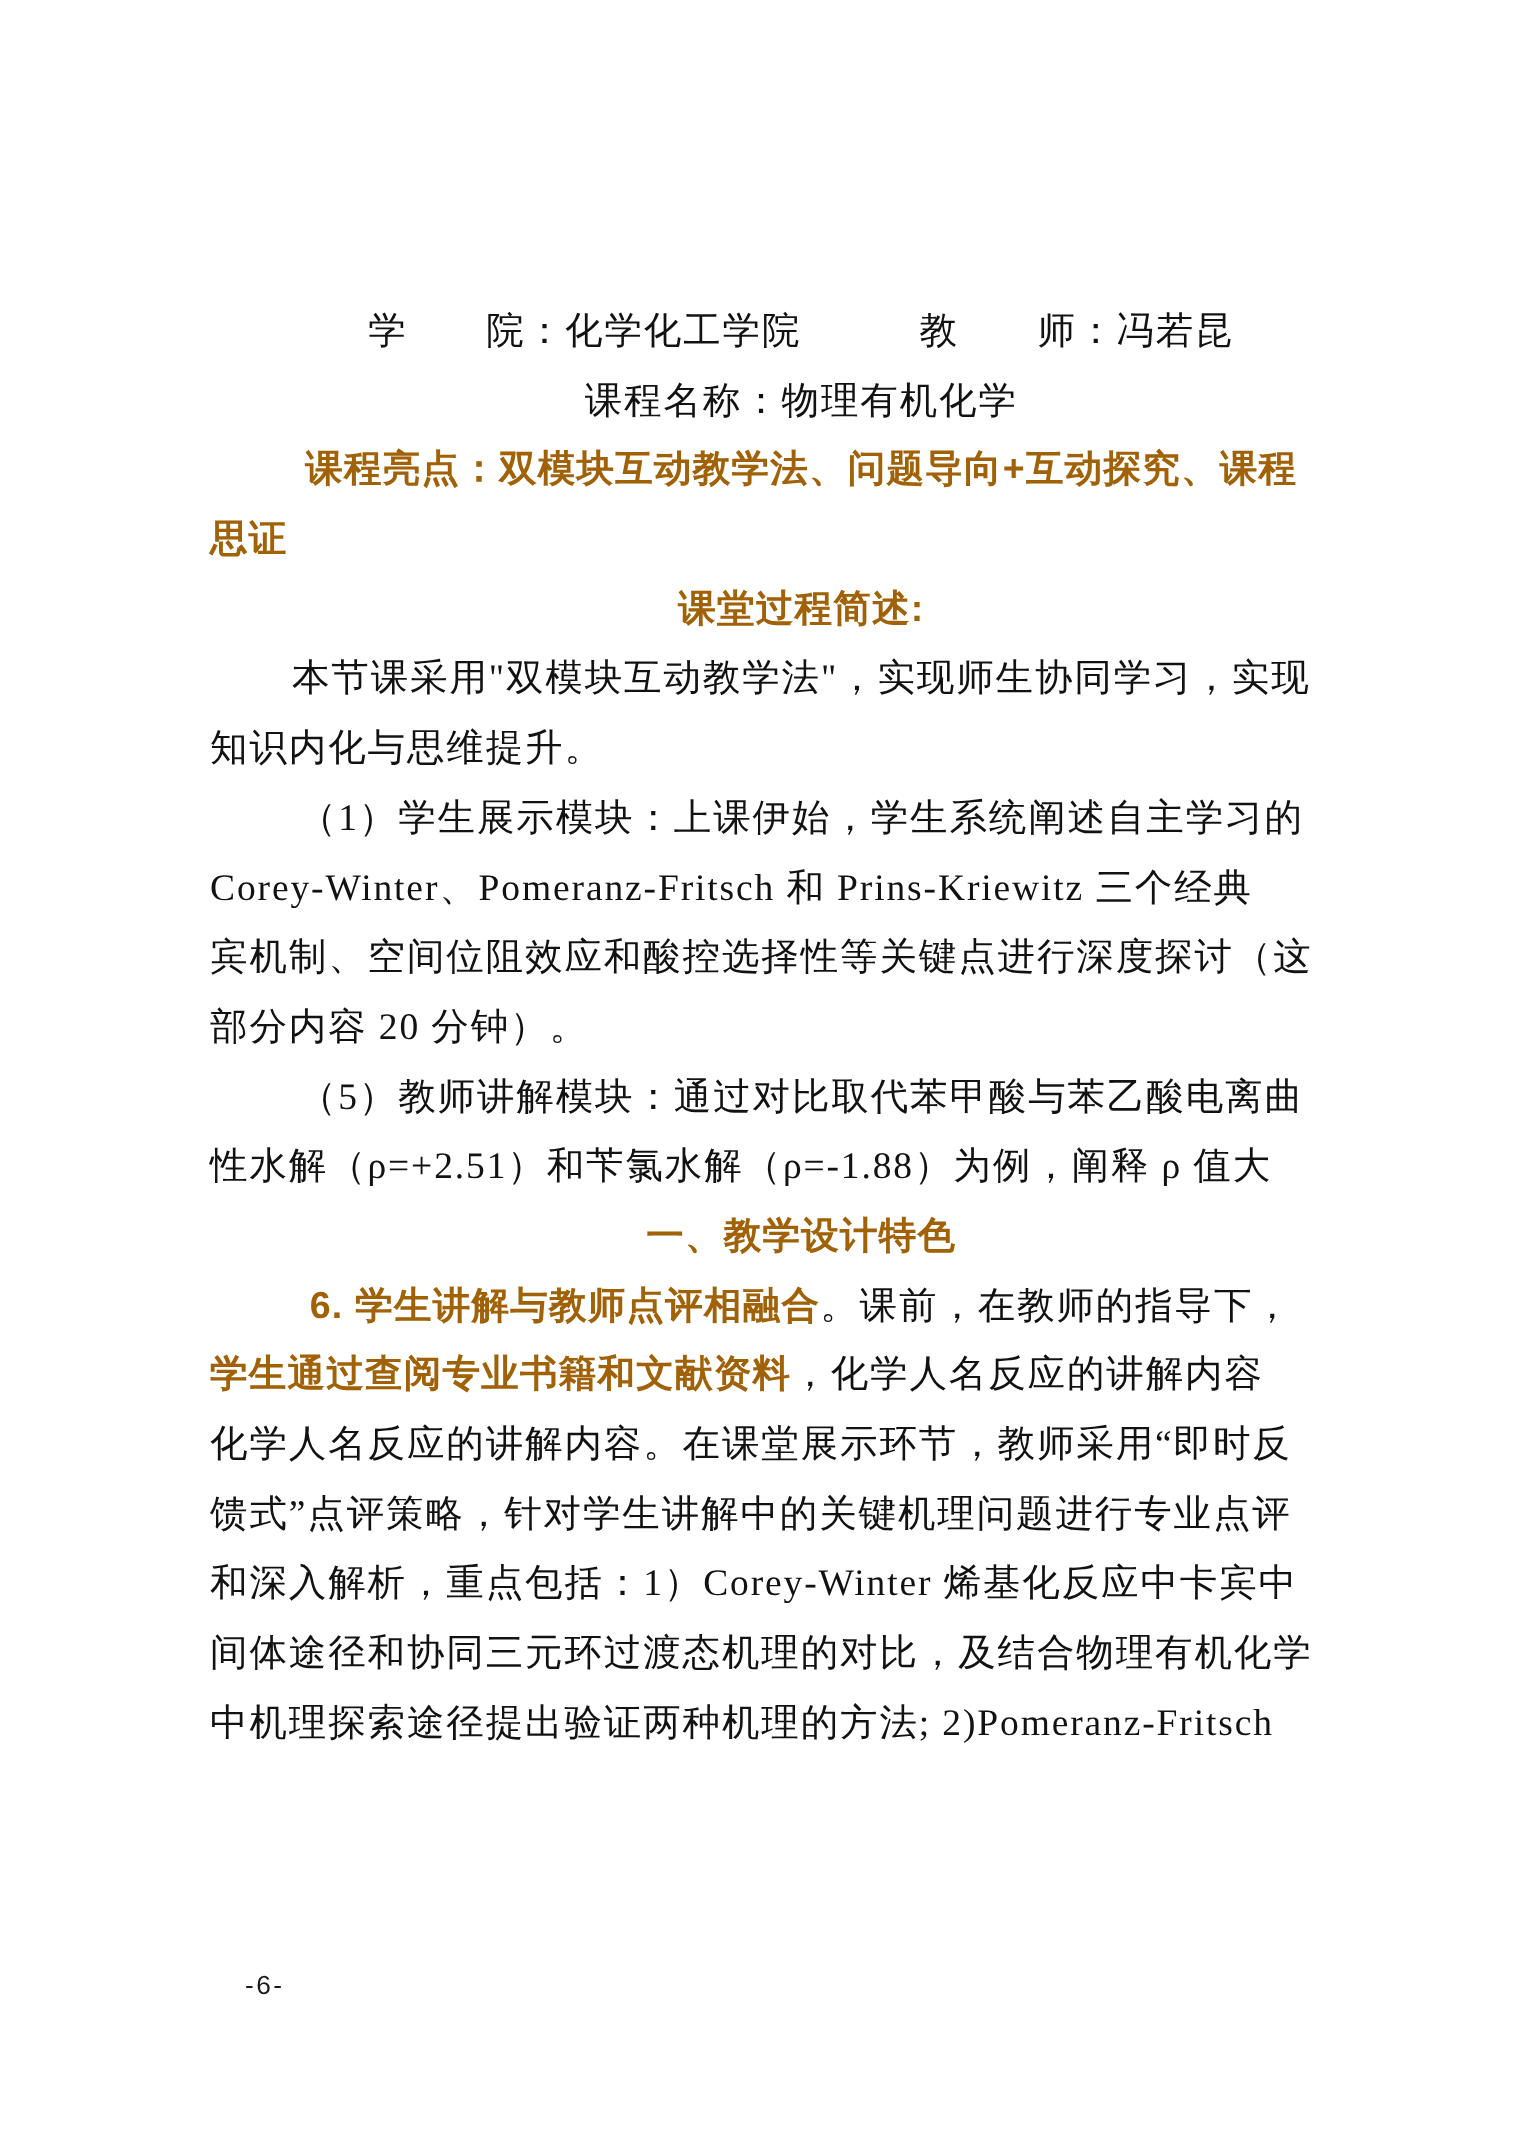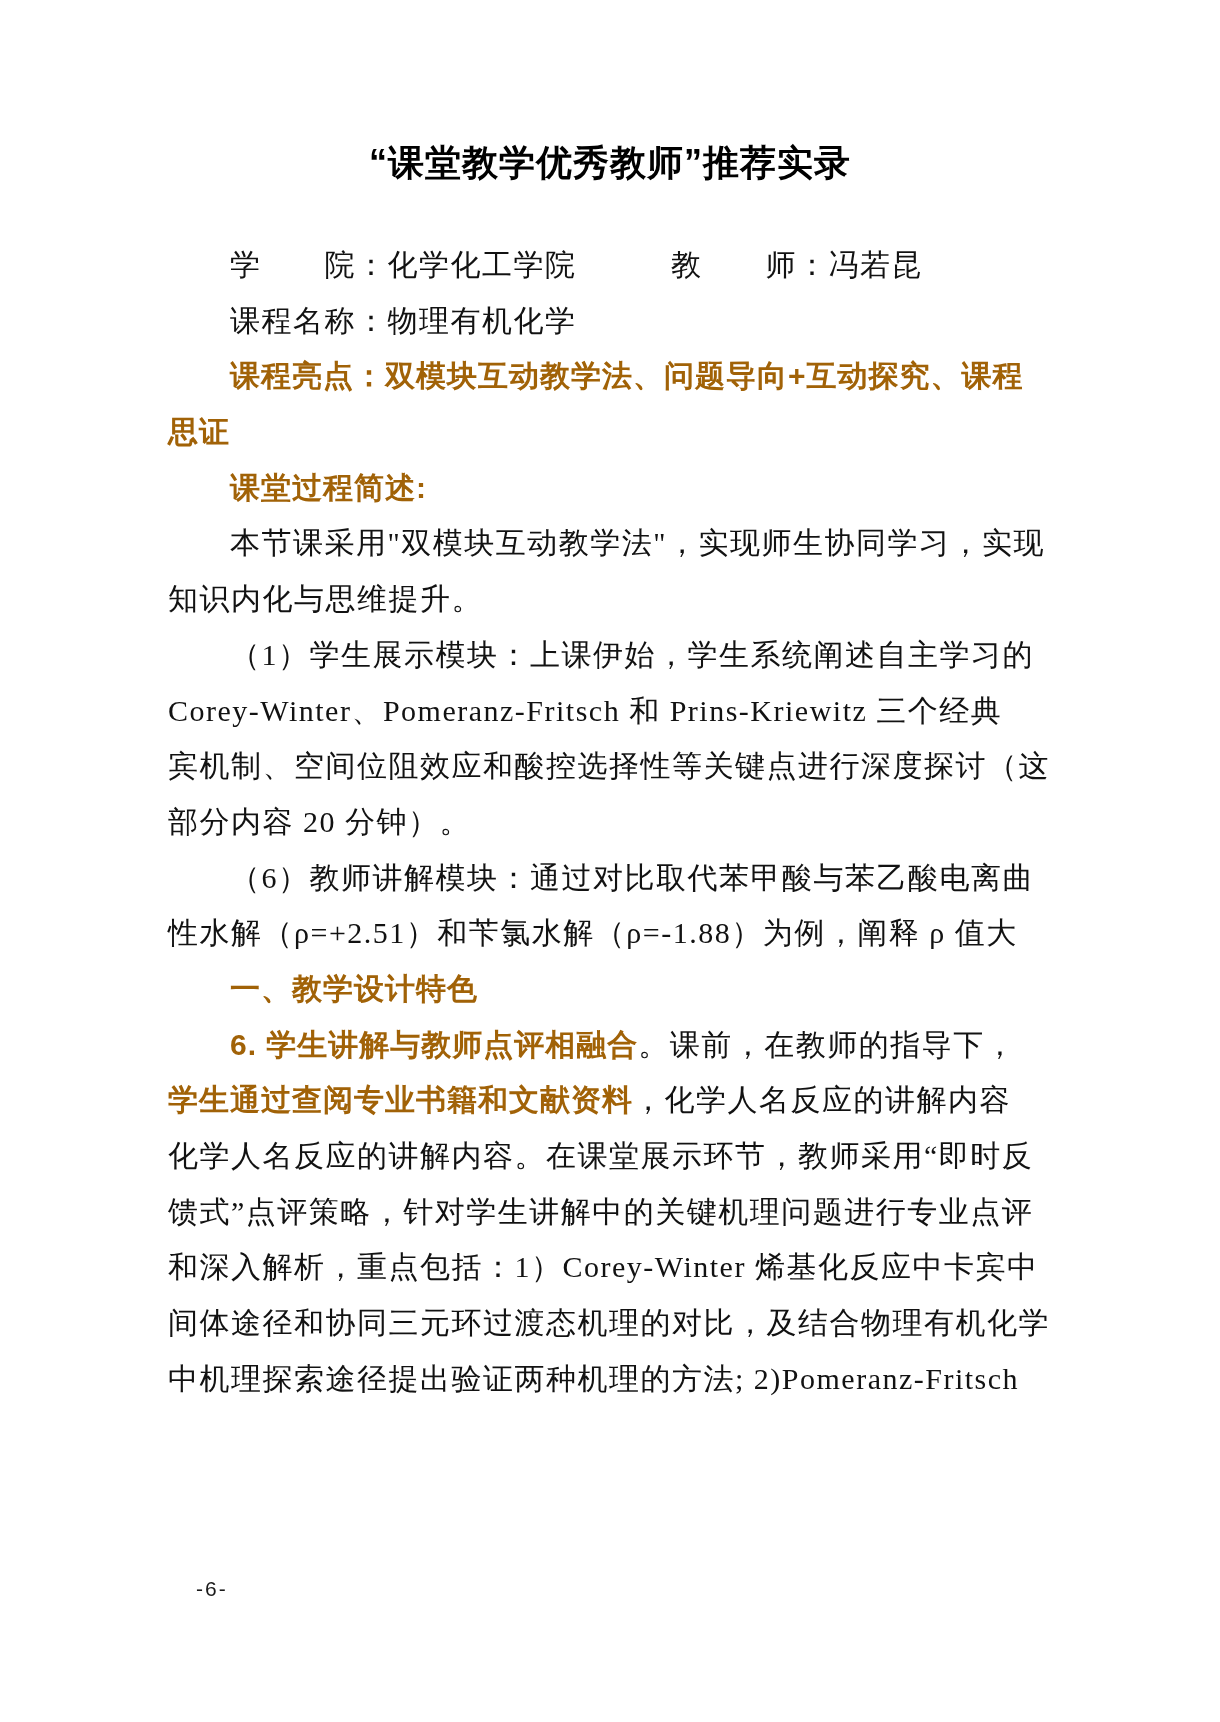--- a/index.html
+++ b/index.html
@@ -33,55 +33,54 @@
     top: 237px; left: 168px; width: 884px;
   }
   .line {
     height: 55.7px;
     line-height: 55.7px;
     font-size: 30px;
     letter-spacing: 1.5px;
     white-space: pre-wrap;
     color: #121212;
   }
-  .line.indent { padding-left: 62px; }
+  .line.indent { padding-left: 62px; text-align: center; }
   .seg { white-space: pre-wrap; }
   .seg.b {
     font-weight: 700;
     color: #a16207;
     font-family: "Liberation Sans", "DejaVu Sans", sans-serif;
     letter-spacing: 1px;
   }
   .page-number {
     position: absolute;
     left: 196px; top: 1577px;
     font-size: 21px;
     letter-spacing: 2px;
     font-family: "Liberation Sans", "DejaVu Sans", sans-serif;
     color: #1a1a1a;
   }
 </style>
 </head>
 <body>
 
 <div class="sheet">
-  <h1 class="doc-title">“课堂教学优秀教师”推荐实录</h1>
   <main class="doc-body" id="doc-body">
       <div class="line indent"><span class="seg">学　　院：化学化工学院　　　教　　师：冯若昆</span></div>
       <div class="line indent"><span class="seg">课程名称：物理有机化学</span></div>
       <div class="line indent"><span class="seg b">课程亮点：双模块互动教学法、问题导向+互动探究、课程</span></div>
       <div class="line"><span class="seg b">思证</span></div>
       <div class="line indent"><span class="seg b">课堂过程简述:</span></div>
       <div class="line indent"><span class="seg">本节课采用"双模块互动教学法"，实现师生协同学习，实现</span></div>
       <div class="line"><span class="seg">知识内化与思维提升。</span></div>
       <div class="line indent"><span class="seg">（1）学生展示模块：上课伊始，学生系统阐述自主学习的</span></div>
       <div class="line"><span class="seg">Corey-Winter、Pomeranz-Fritsch 和 Prins-Kriewitz 三个经典</span></div>
       <div class="line"><span class="seg">宾机制、空间位阻效应和酸控选择性等关键点进行深度探讨（这</span></div>
       <div class="line"><span class="seg">部分内容 20 分钟）。</span></div>
-      <div class="line indent"><span class="seg">（6）教师讲解模块：通过对比取代苯甲酸与苯乙酸电离曲</span></div>
+      <div class="line indent"><span class="seg">（5）教师讲解模块：通过对比取代苯甲酸与苯乙酸电离曲</span></div>
       <div class="line"><span class="seg">性水解（ρ=+2.51）和苄氯水解（ρ=-1.88）为例，阐释 ρ 值大</span></div>
       <div class="line indent"><span class="seg b">一、教学设计特色</span></div>
       <div class="line indent"><span class="seg b">6. 学生讲解与教师点评相融合</span><span class="seg">。课前，在教师的指导下，</span></div>
       <div class="line"><span class="seg b">学生通过查阅专业书籍和文献资料</span><span class="seg">，化学人名反应的讲解内容</span></div>
       <div class="line"><span class="seg">化学人名反应的讲解内容。在课堂展示环节，教师采用“即时反</span></div>
       <div class="line"><span class="seg">馈式”点评策略，针对学生讲解中的关键机理问题进行专业点评</span></div>
       <div class="line"><span class="seg">和深入解析，重点包括：1）Corey-Winter 烯基化反应中卡宾中</span></div>
       <div class="line"><span class="seg">间体途径和协同三元环过渡态机理的对比，及结合物理有机化学</span></div>
       <div class="line"><span class="seg">中机理探索途径提出验证两种机理的方法; 2)Pomeranz-Fritsch</span></div>
     </main>

